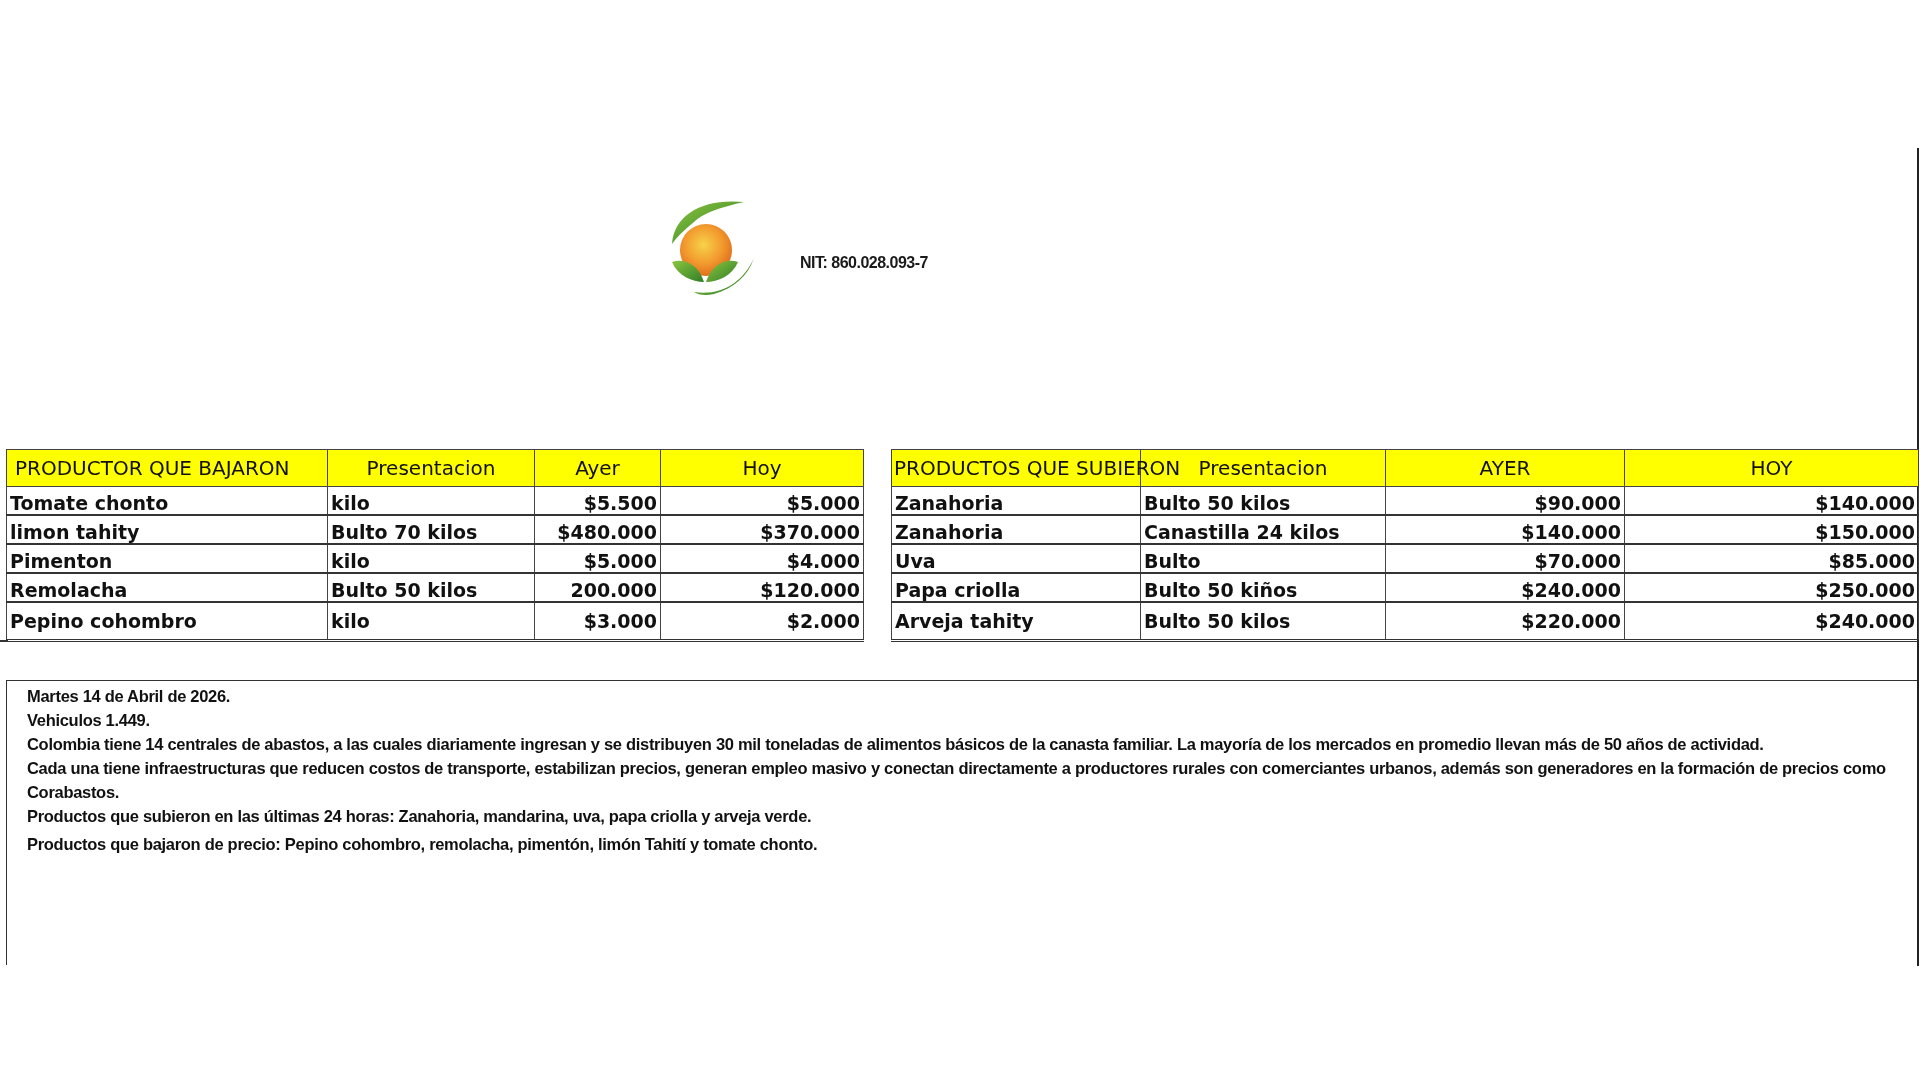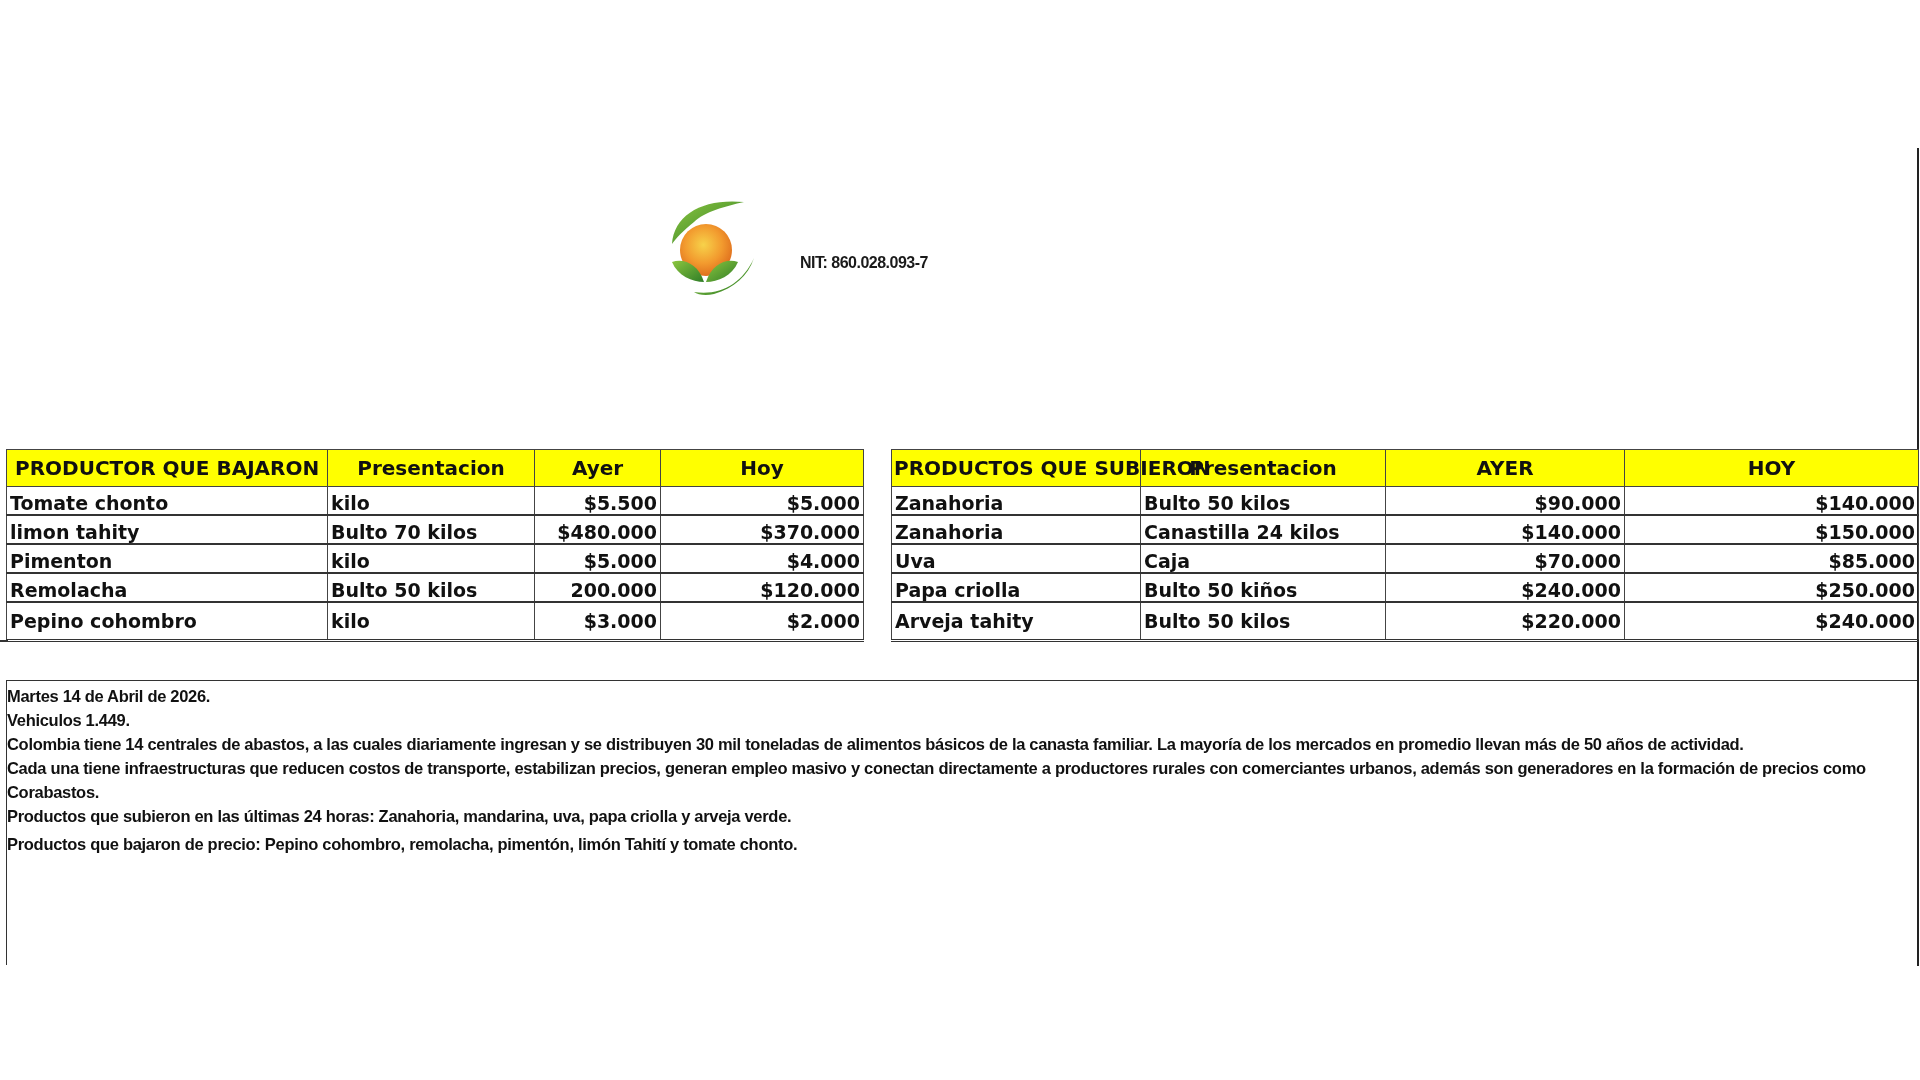--- a/index.html
+++ b/index.html
@@ -15,35 +15,35 @@
   .logo-icon { position:absolute; left:0; top:0; width:100px; height:106px; }
   .logo-name { position:absolute; left:82px; top:14px; font-family:"DejaVu Serif", serif;
                font-size:44px; color:#1a1a1a; letter-spacing:-1px; }
   .logo-name sup { font-size:10px; vertical-align:top; position:relative; top:8px; left:2px; }
   .logo-nit { position:absolute; left:136px; top:62px; font-family:"Liberation Sans", sans-serif;
               font-weight:bold; font-size:16px; color:#1a1a1a; letter-spacing:-0.5px; }
 
   
   table.prices { position:absolute; border-collapse:collapse; table-layout:fixed;
                  font-family:"DejaVu Sans", sans-serif; font-weight:bold; }
-  table.prices th { background:#ffff00; font-size:20px; font-weight:bold; height:36px;
+  table.prices th { background:#ffff00; font-size:20px; font-weight:normal; height:36px;
                     border:1.5px solid #444; text-align:center; padding:0 2px; white-space:nowrap; color:#111; }
   table.prices td { font-size:19px; border:1.5px solid #444; border-bottom:2px solid #333; height:27px; padding:0 3px;
                     white-space:nowrap; overflow:hidden; vertical-align:bottom; color:#111; }
   table.prices td.num { text-align:right; }
   table.prices tr.last td { height:36px; vertical-align:middle; border-bottom:3px double #333;margin-top:37px; }
   table.prices th.left { text-align:left; }
   #t-down { left:6px; top:449px; width:857px; }
   #t-up { left:891px; top:449px; width:1027px; }
 
   .left-stub { left:0; top:640px; width:8px; height:2px; background:#333; }
 
   
   .info-box { left:6px; top:680px; width:1911px; height:285px; border-top:1.5px solid #333;
-              border-left:1.5px solid #333; box-sizing:border-box; padding:3px 0;
+              border-left:1.5px solid #333; box-sizing:border-box; padding:3px 20px;
               font-family:"Liberation Sans", sans-serif; font-weight:bold; font-size:16.5px; color:#111;
               letter-spacing:-0.3px; }
   .info-box p { margin:0; line-height:24px; }
   .info-box p.wrap { width:1880px; }
 </style>
 </head>
 <body>
 
 <div class="abs edge-line"></div>
 
@@ -141,21 +141,21 @@
       <td class="num">$140.000</td>
     </tr>
     <tr>
       <td>Zanahoria</td>
       <td>Canastilla 24 kilos</td>
       <td class="num">$140.000</td>
       <td class="num">$150.000</td>
     </tr>
     <tr>
       <td>Uva</td>
-      <td>Caja</td>
+      <td>Bulto</td>
       <td class="num">$70.000</td>
       <td class="num">$85.000</td>
     </tr>
     <tr>
       <td>Papa criolla</td>
       <td>Bulto 50 kiños</td>
       <td class="num">$240.000</td>
       <td class="num">$250.000</td>
     </tr>
     <tr class="last">

